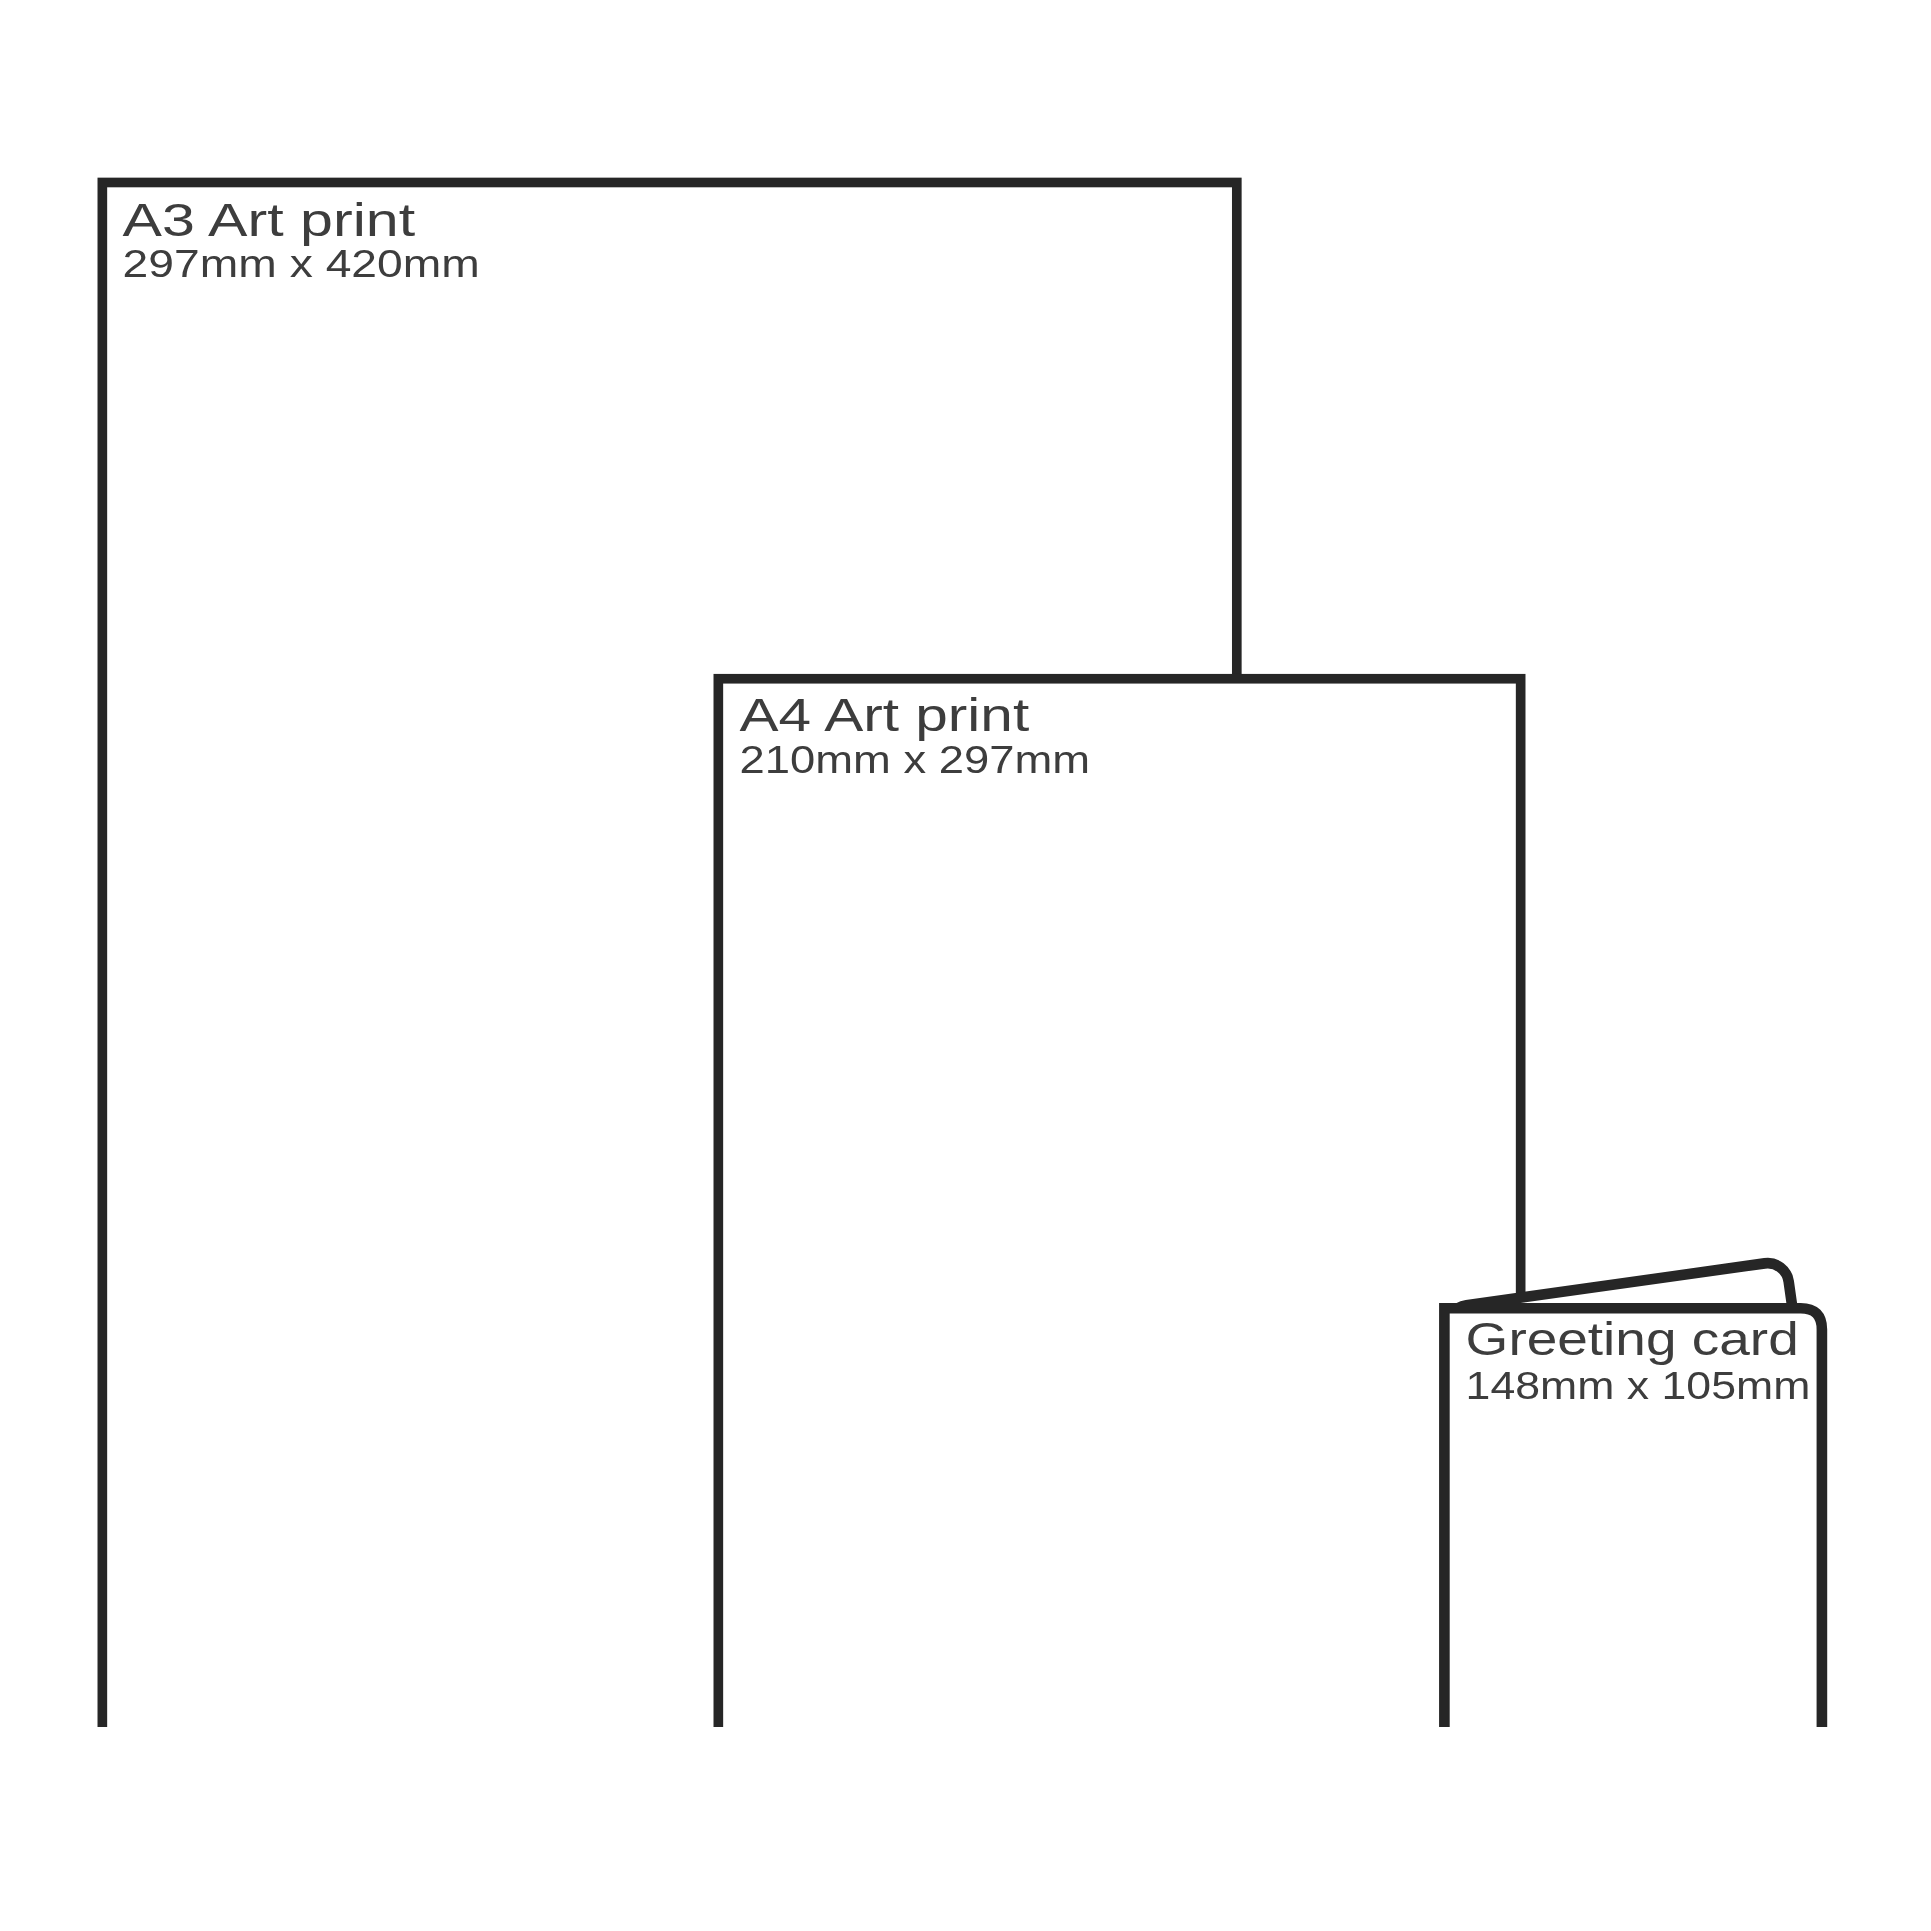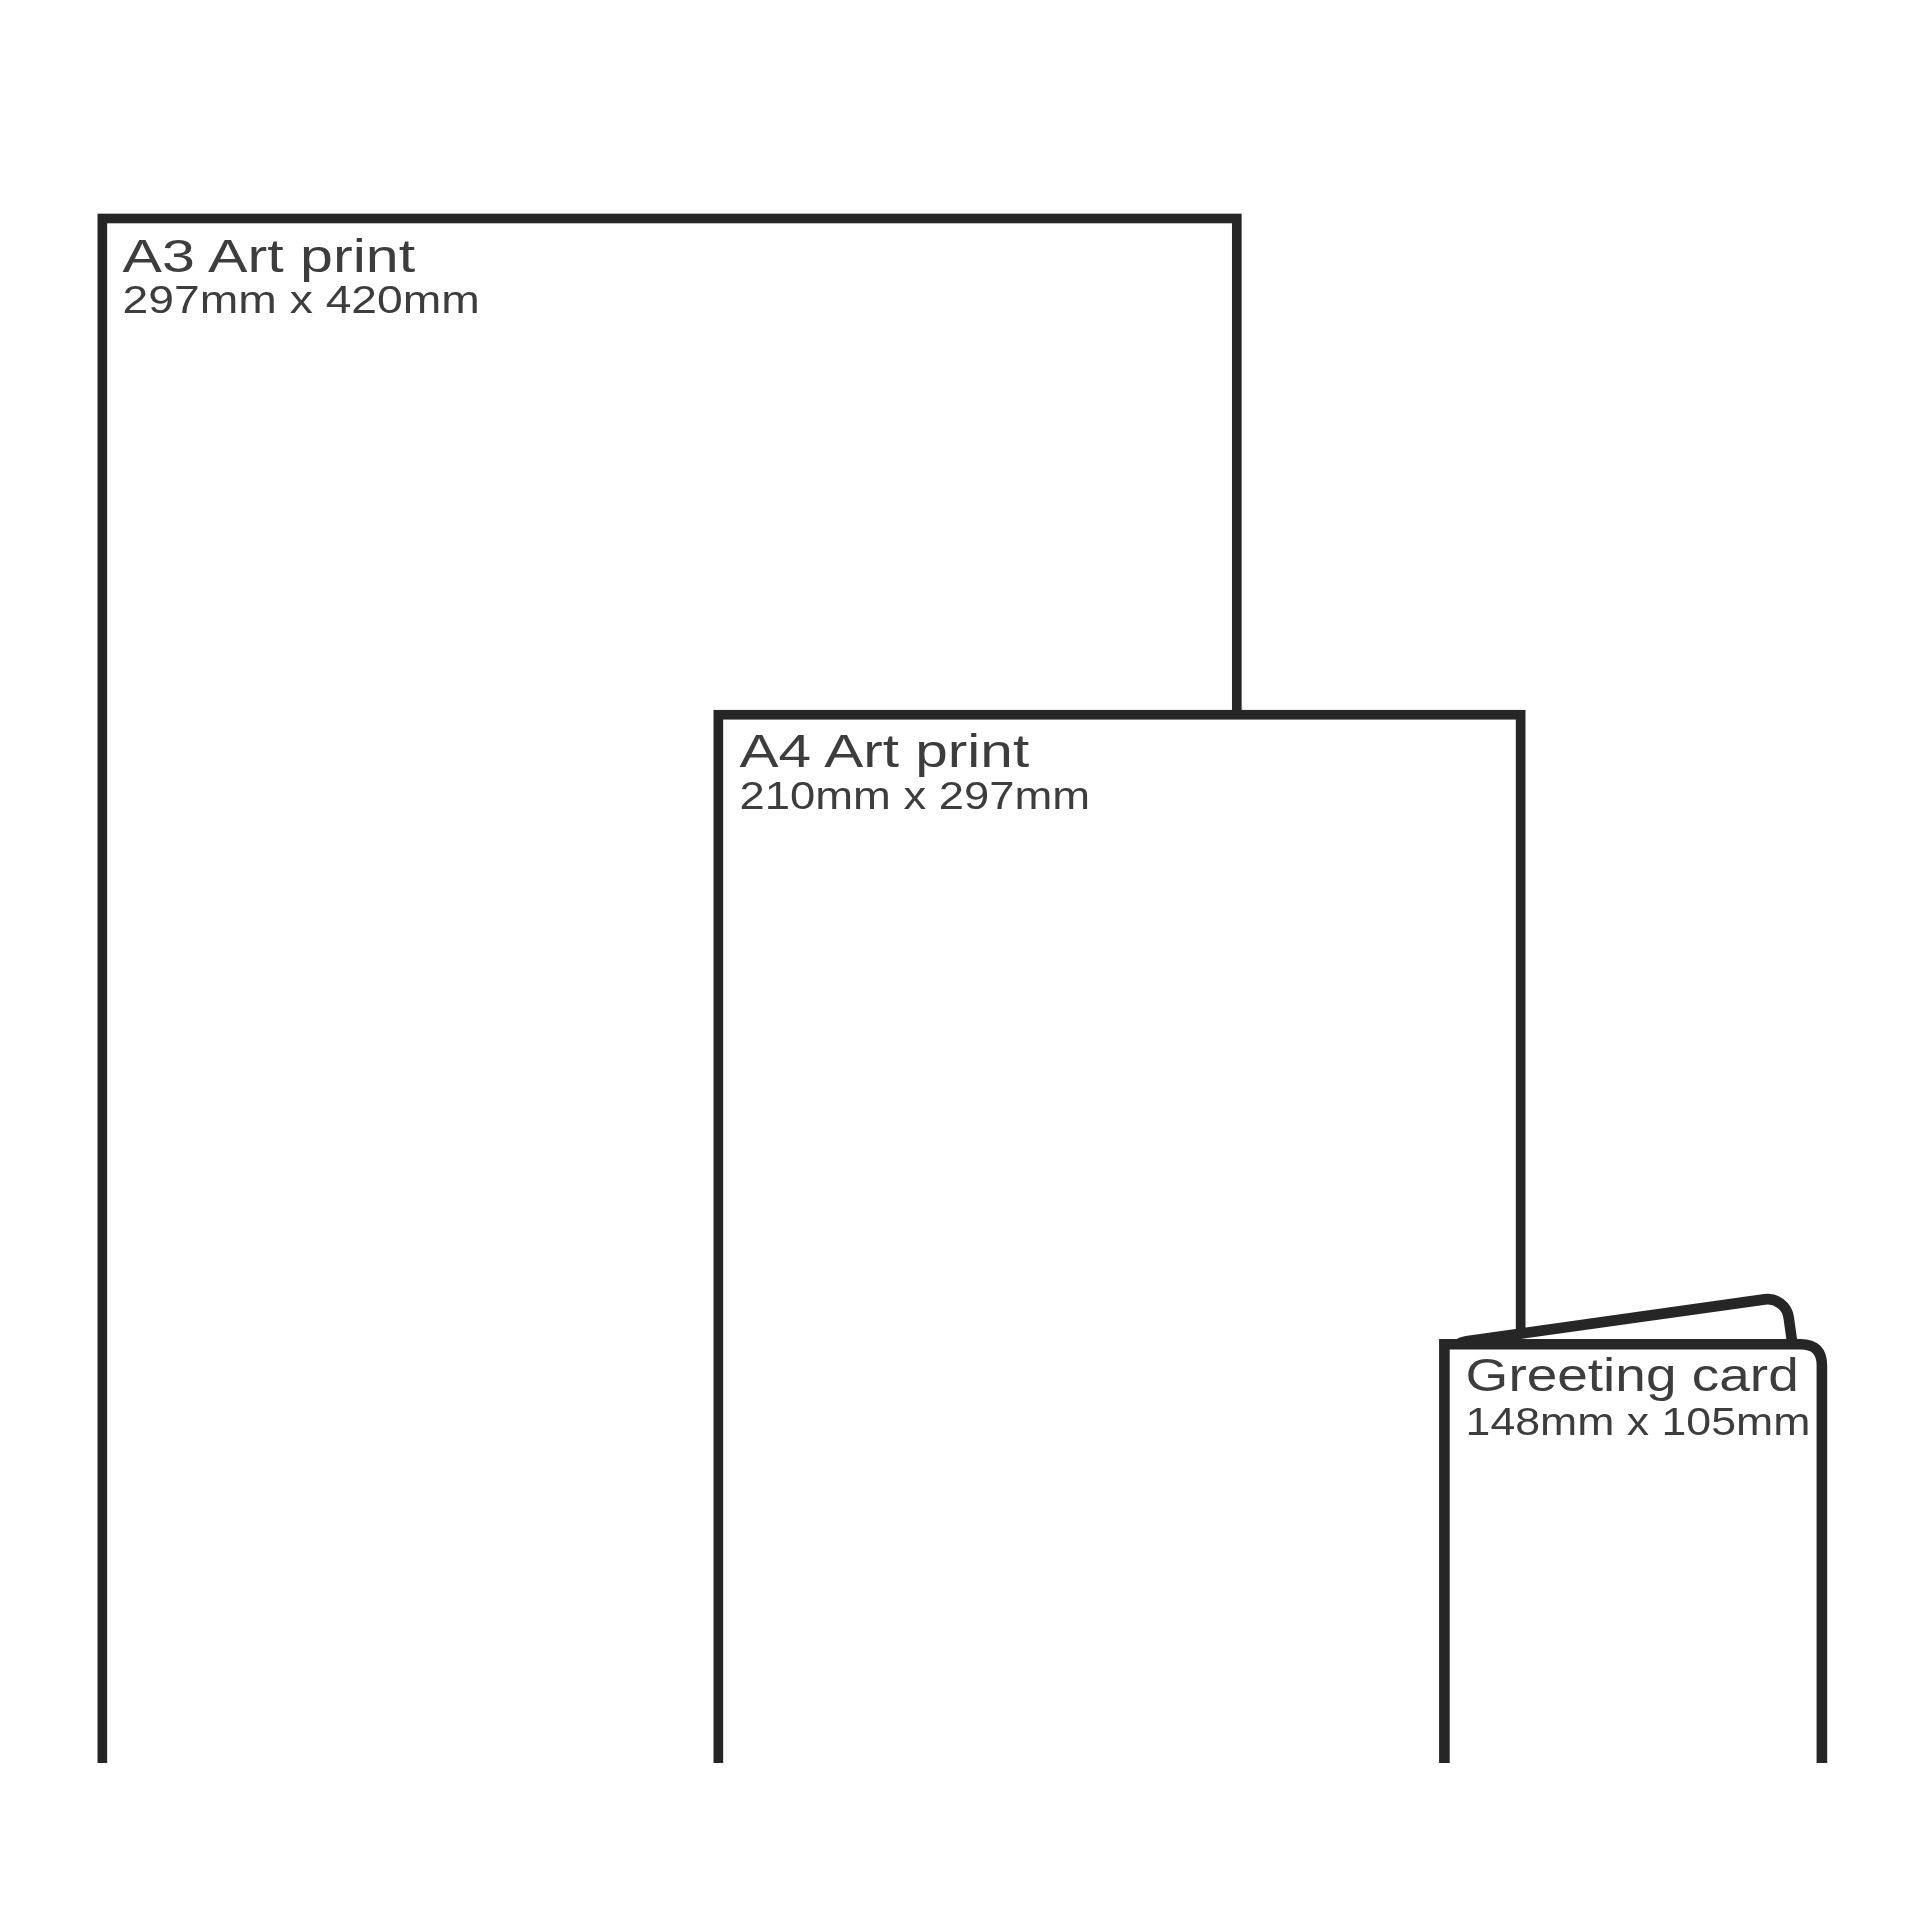--- a/index.html
+++ b/index.html
@@ -7,21 +7,20 @@
     --line:#262626;
     --text:#3d3d3d;
   }
   html,body{margin:0;padding:0;background:var(--bg);}
   #stage{
     position:relative;
     width:1931px;height:1727px;
     background:var(--bg);
     overflow:hidden;
     font-family:"Liberation Sans", sans-serif;
-    margin-top:36px;
   }
   svg{display:block;width:1931px;height:1931px;}
   .outline{fill:#ffffff;stroke:var(--line);}
   .sw10{stroke-width:10;}
   .sw11{stroke-width:11;}
   text{
     fill:var(--text);
     font-family:"Liberation Sans", sans-serif;
     font-weight:300;
   }

